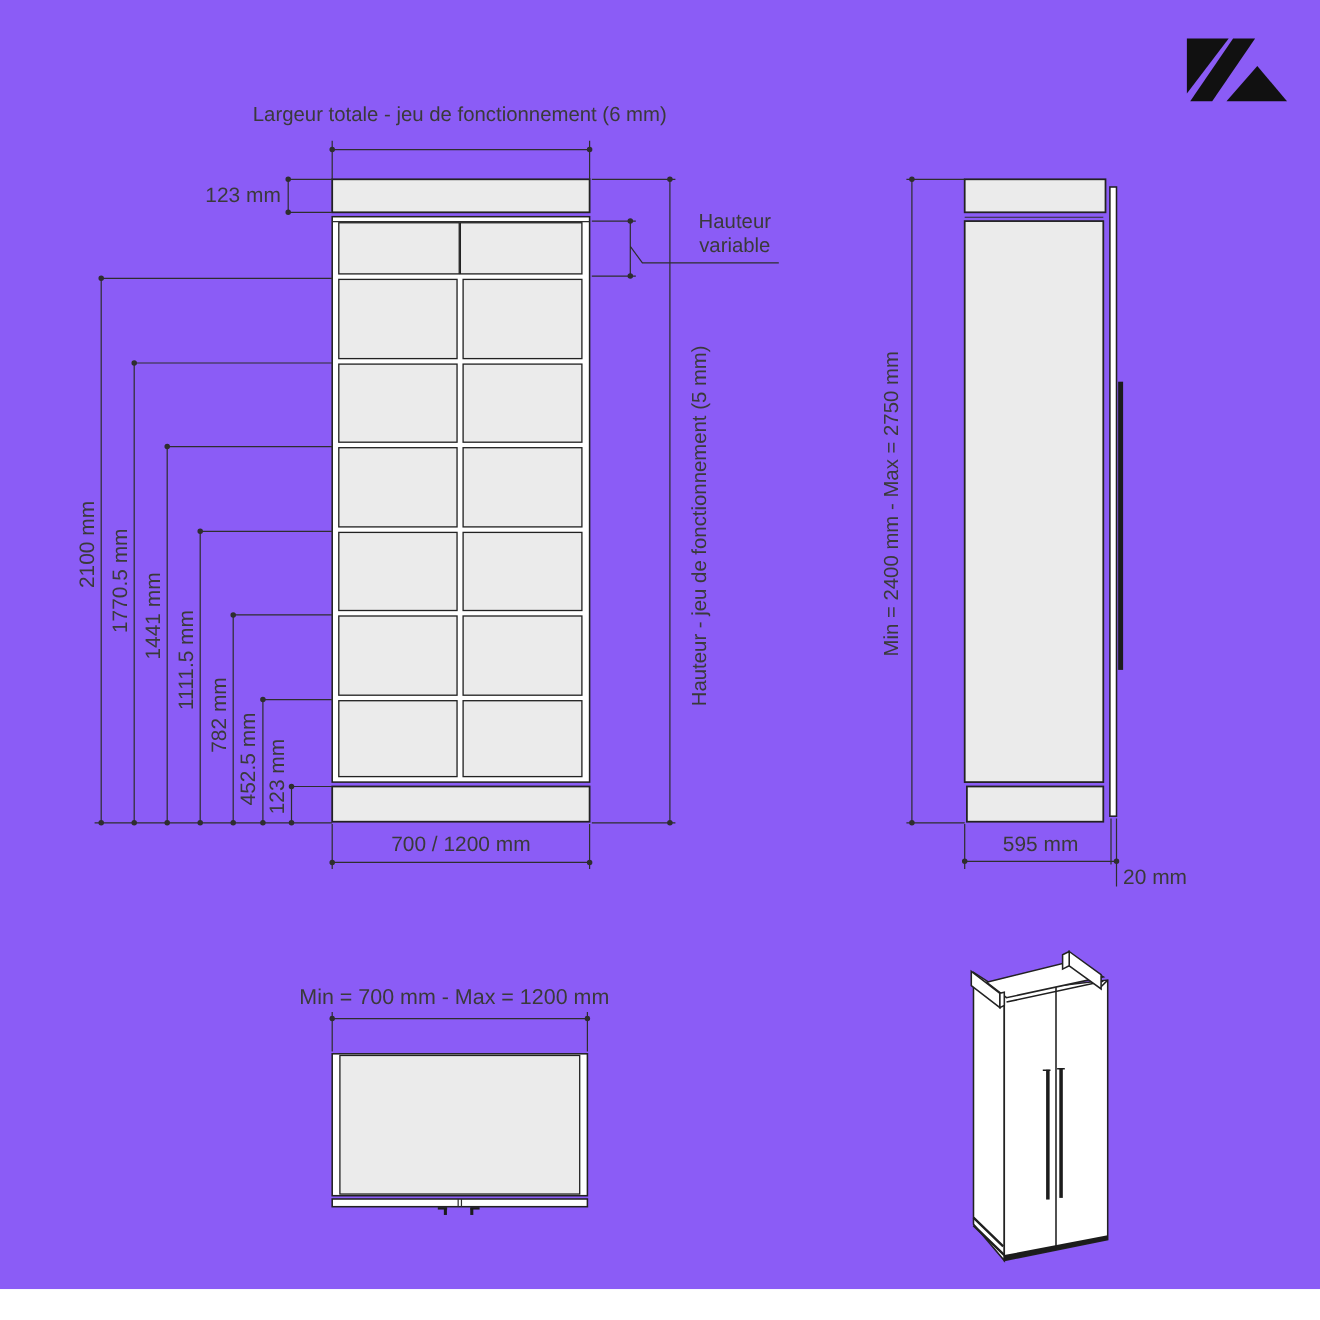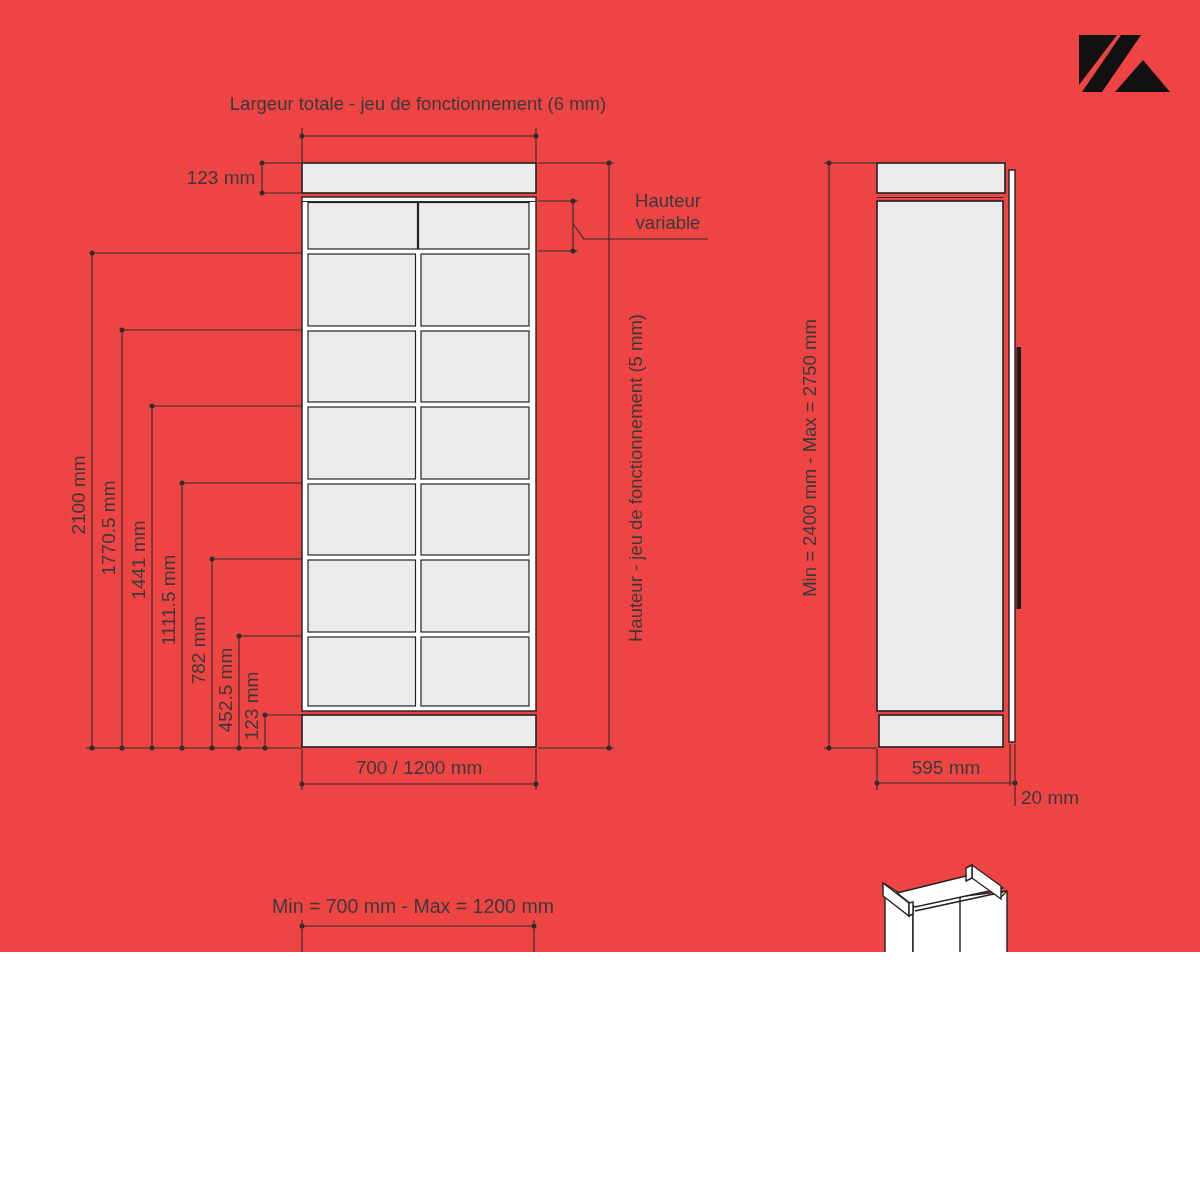--- a/index.html
+++ b/index.html
@@ -1,16 +1,16 @@
 <!DOCTYPE html>
 <html><head>
 <meta charset="utf-8">
 <style>
   html,body{margin:0;padding:0;background:#ffffff;}
-  .stage{width:1200px;height:952px;position:relative;background:#ef4444;overflow:hidden;}
+  .stage{width:1200px;height:1172px;position:relative;background:#8b5cf6;overflow:hidden;}
   svg{display:block;}
   text{font-family:"Liberation Sans", sans-serif;fill:#3a3a3a;}
   .t18{font-size:18.5px;}
   .t19{font-size:19px;}
   .t20{font-size:19.5px;}
   .panel{fill:#ebebeb;stroke:#222222;stroke-width:1.2;}
   .panelbold{fill:#ebebeb;stroke:#222222;stroke-width:1.6;}
   .whiteface{fill:#ffffff;stroke:#222222;stroke-width:1.4;}
   .dim{stroke:#2e2e2e;stroke-width:1.1;fill:none;}
   .dots{stroke:#2e2e2e;stroke-width:5;stroke-linecap:round;fill:none;}

